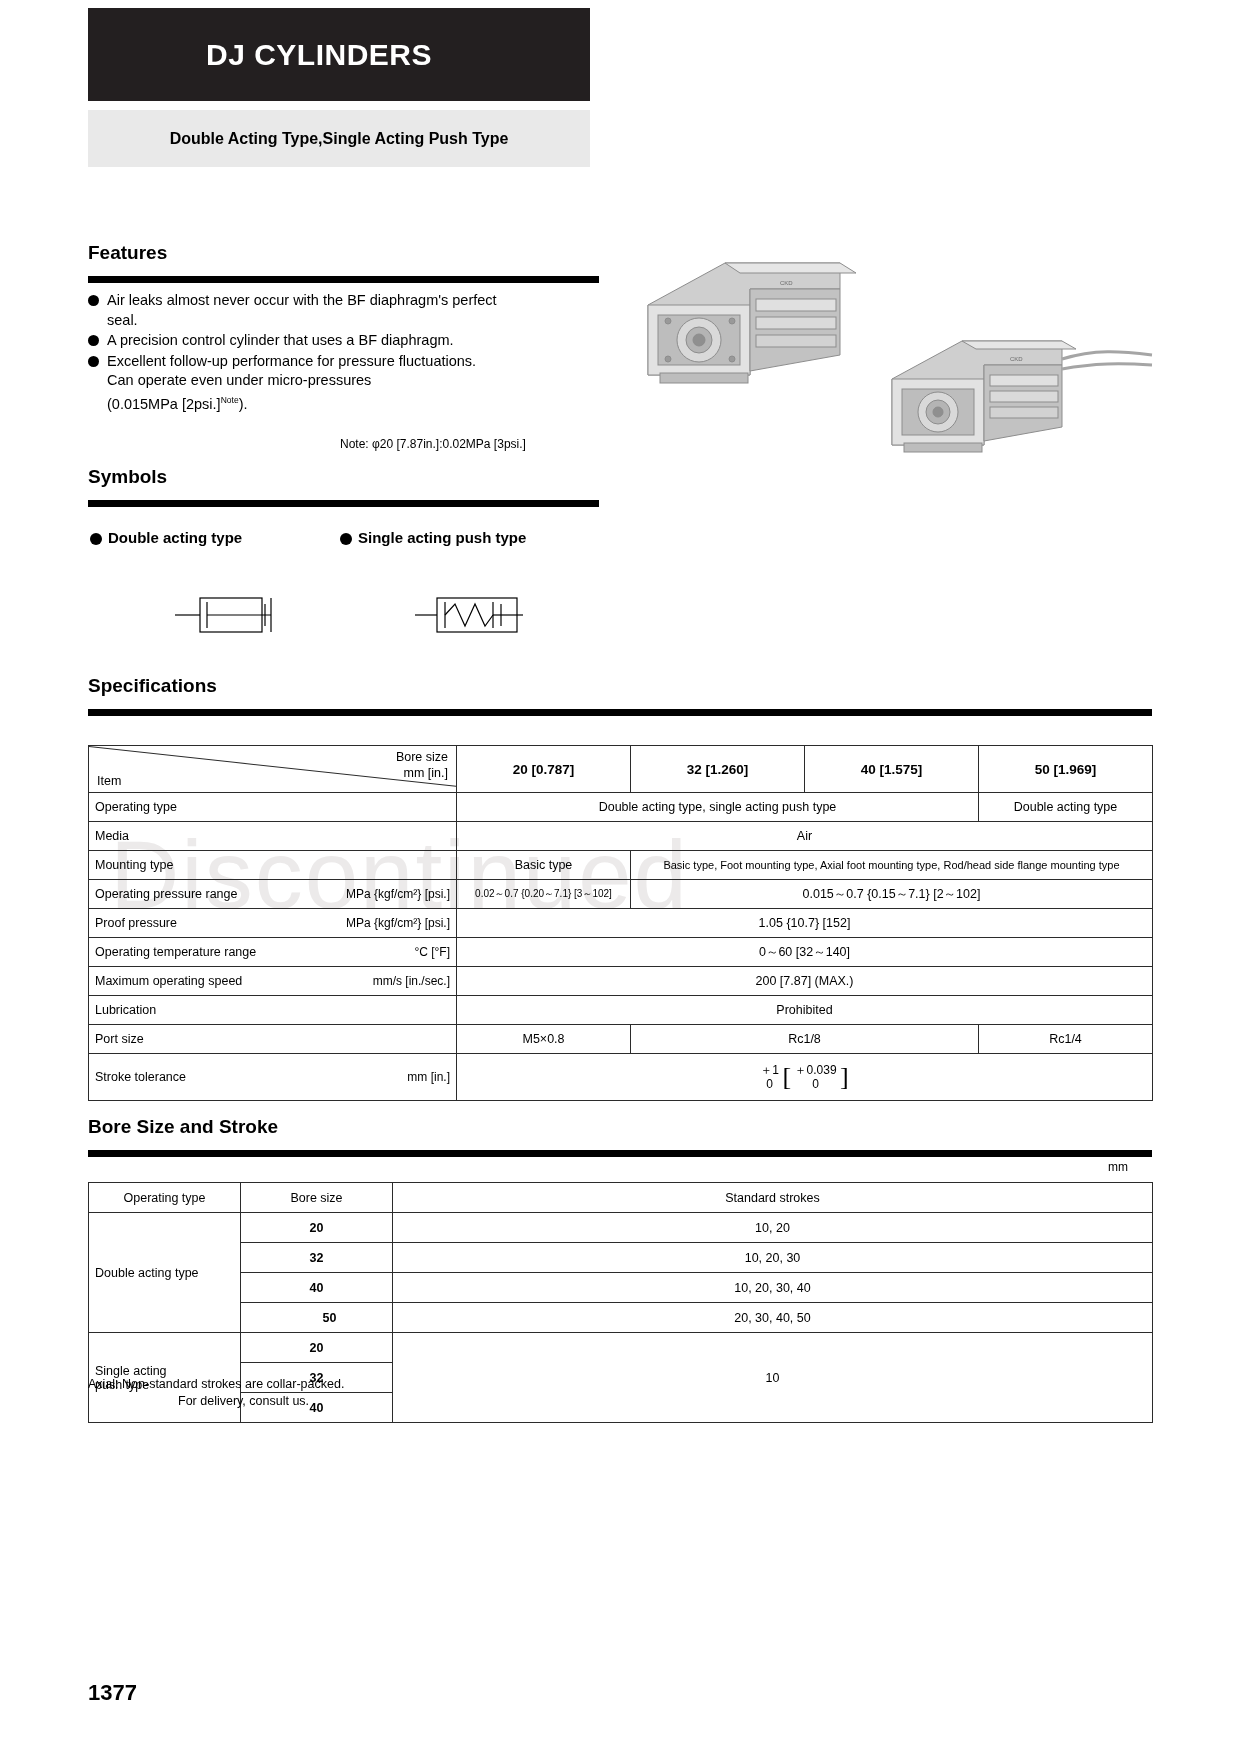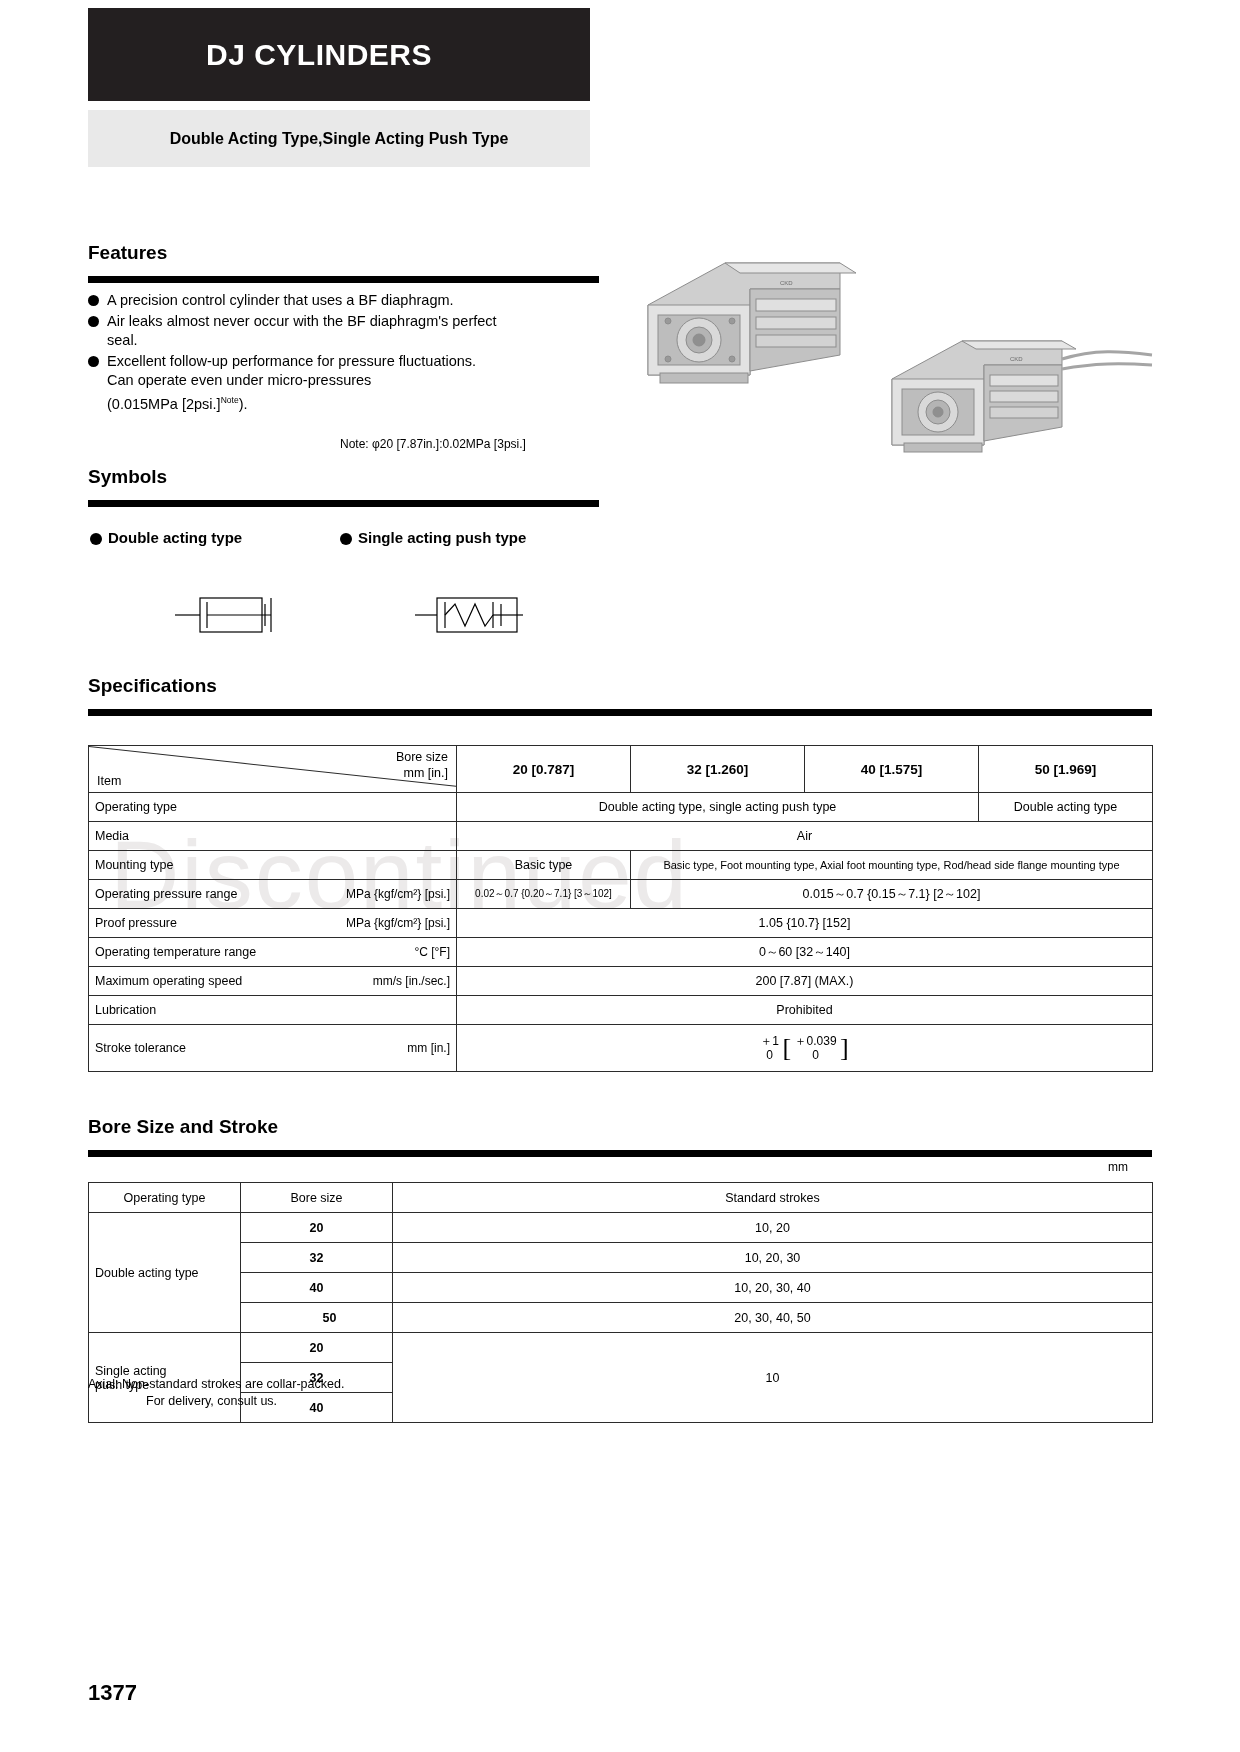--- a/index.html
+++ b/index.html
@@ -214,21 +214,21 @@
     top: 1160px;
     font-size: 12px;
   }
   .remark {
     position: absolute;
     left: 88px;
     top: 1376px;
     font-size: 12.5px;
     line-height: 17px;
   }
-  .remark .ind { padding-left: 58px; }
+  .remark .ind { padding-left: 90px; }
 
   .page-no {
     position: absolute;
     left: 88px;
     top: 1680px;
     font-size: 22px;
     font-weight: bold;
   }
 
   
@@ -272,26 +272,26 @@
     <div class="subtitle-line">Double Acting Type,</div>
     <div class="subtitle-line">Single Acting Push Type</div>
   </div>
 
   <div class="sec-heading" style="left:88px; top:242px;">Features</div>
   <div class="rule" style="left:88px; top:276px; width:511px;"></div>
 
   <div class="features">
     <div class="feat-item">
       <span class="dot"></span>
-      <span>A precision control cylinder that uses a BF diaphragm.</span>
+      <span>Air leaks almost never occur with the BF diaphragm's perfect</span><br>
+      <span>seal.</span>
     </div>
     <div class="feat-item">
       <span class="dot"></span>
-      <span>Air leaks almost never occur with the BF diaphragm's perfect</span><br>
-      <span>seal.</span>
+      <span>A precision control cylinder that uses a BF diaphragm.</span>
     </div>
     <div class="feat-item">
       <span class="dot"></span>
       <span>Excellent follow-up performance for pressure fluctuations.</span><br>
       <span>Can operate even under micro-pressures</span><br>
       <span>(0.015MPa [2psi.]</span><span class="sup-note">Note</span><span>).</span>
     </div>
   </div>
   <div class="note-line">Note: φ20 [7.87in.]:0.02MPa [3psi.]</div>
 
@@ -453,20 +453,26 @@
           <span class="unit-r">mm/s [in./sec.]</span>
         </td>
         <td class="c" colspan="4">200 [7.87] (MAX.)</td>
       </tr>
 
       <tr>
         <td class="l">Lubrication</td>
         <td class="c" colspan="4">Prohibited</td>
       </tr>
 
+      <tr>
+        <td class="l">Port size</td>
+        <td class="c">M5×0.8</td>
+        <td class="c" colspan="2">Rc1/8</td>
+        <td class="c">Rc1/4</td>
+      </tr>
 
       <tr>
         <td class="l" style="height:40px;">
           <span>Stroke tolerance</span>
           <span class="unit-r">mm [in.]</span>
         </td>
         <td class="c" colspan="4" style="height:40px;">
           <span class="frac">
             <span>＋1</span><br>
             <span>0</span>

